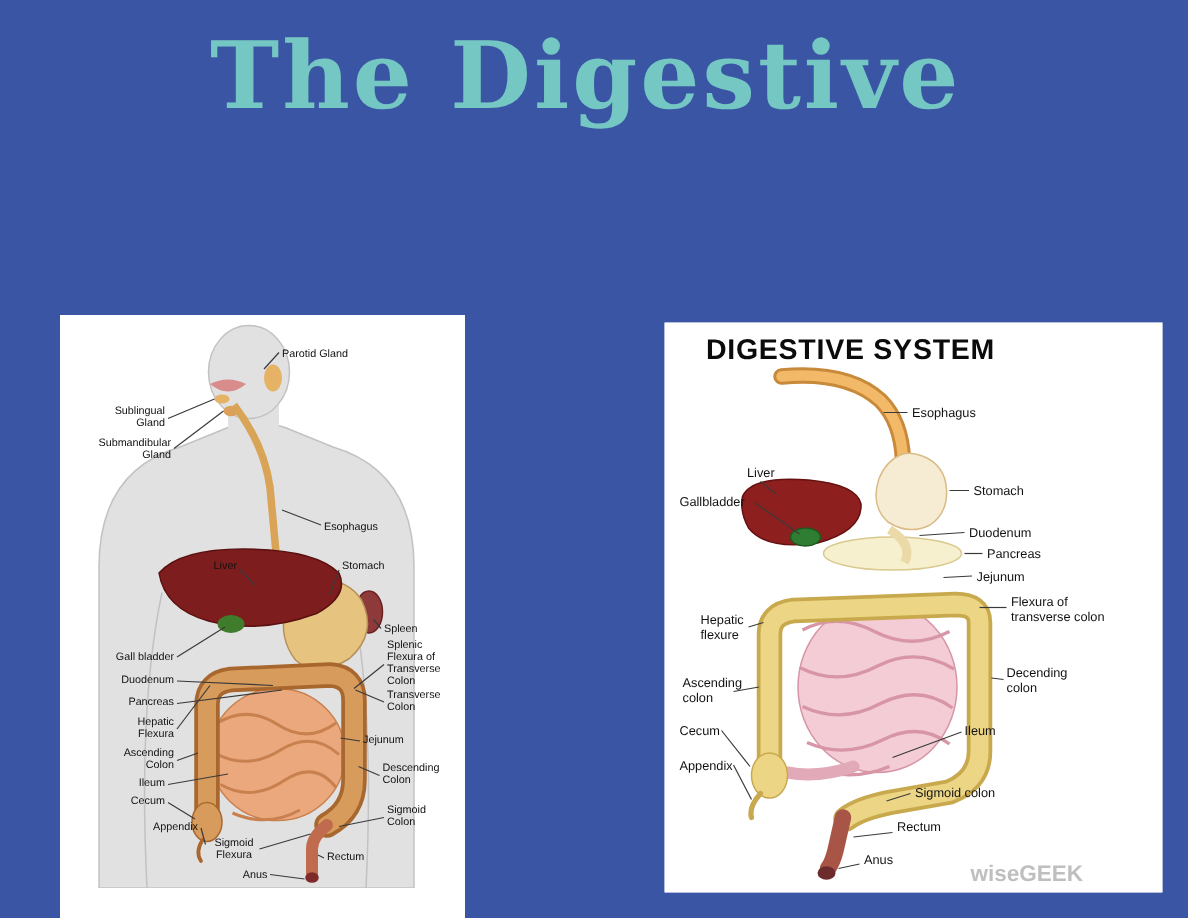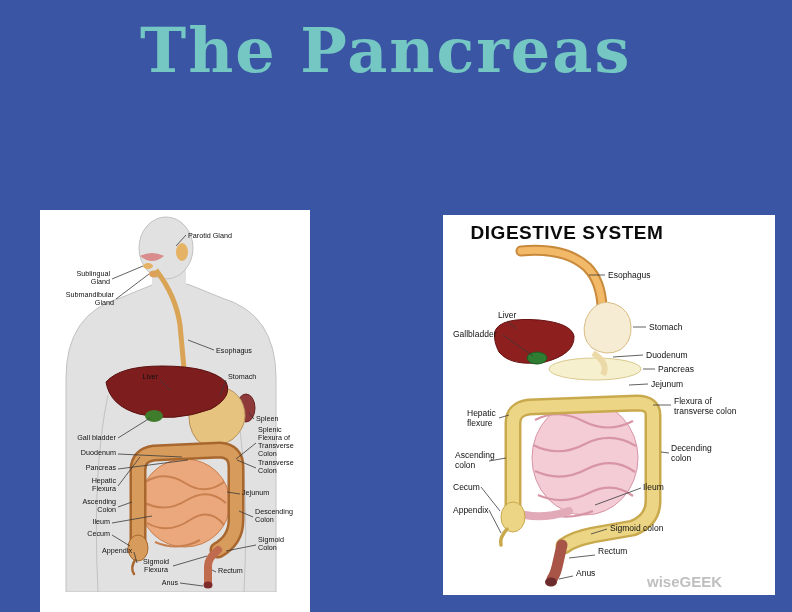--- a/index.html
+++ b/index.html
@@ -24,21 +24,21 @@
   .lbl-s{font-size:7.2px;}
   .lbl-m{font-size:8.5px;}
   .ptr{stroke:#3a3a3a;stroke-width:0.8;fill:none;}
   .rtitle{font-family:"Liberation Sans",sans-serif;font-weight:bold;font-size:19px;fill:#0b0b0b;letter-spacing:0.5px;}
   .wm{font-family:"Liberation Sans",sans-serif;font-weight:bold;font-size:15px;fill:#bfbfbf;}
 </style>
 </head>
 <body>
 
 <div class="slide-title">
-  <div>The Pancreas</div>
+  <div>The Digestive</div>
 </div>
 
 <div class="panel panel-left">
 <svg width="270" height="382" viewBox="0 0 270 382">
   <rect x="0" y="0" width="270" height="382" fill="#ffffff"></rect>
 
   <g>
     <path d="M26,382 L26,168 Q26,104 80,88 L112,75 Q130,68 150,75 L182,88 Q236,104 236,168 L236,382 Z" fill="#e1e1e1" stroke="#c2c2c2"></path>
     <path d="M58,382 Q52,260 68,185" stroke="#c2c2c2" fill="none"></path>
     <path d="M204,382 Q210,260 194,185" stroke="#c2c2c2" fill="none"></path>

